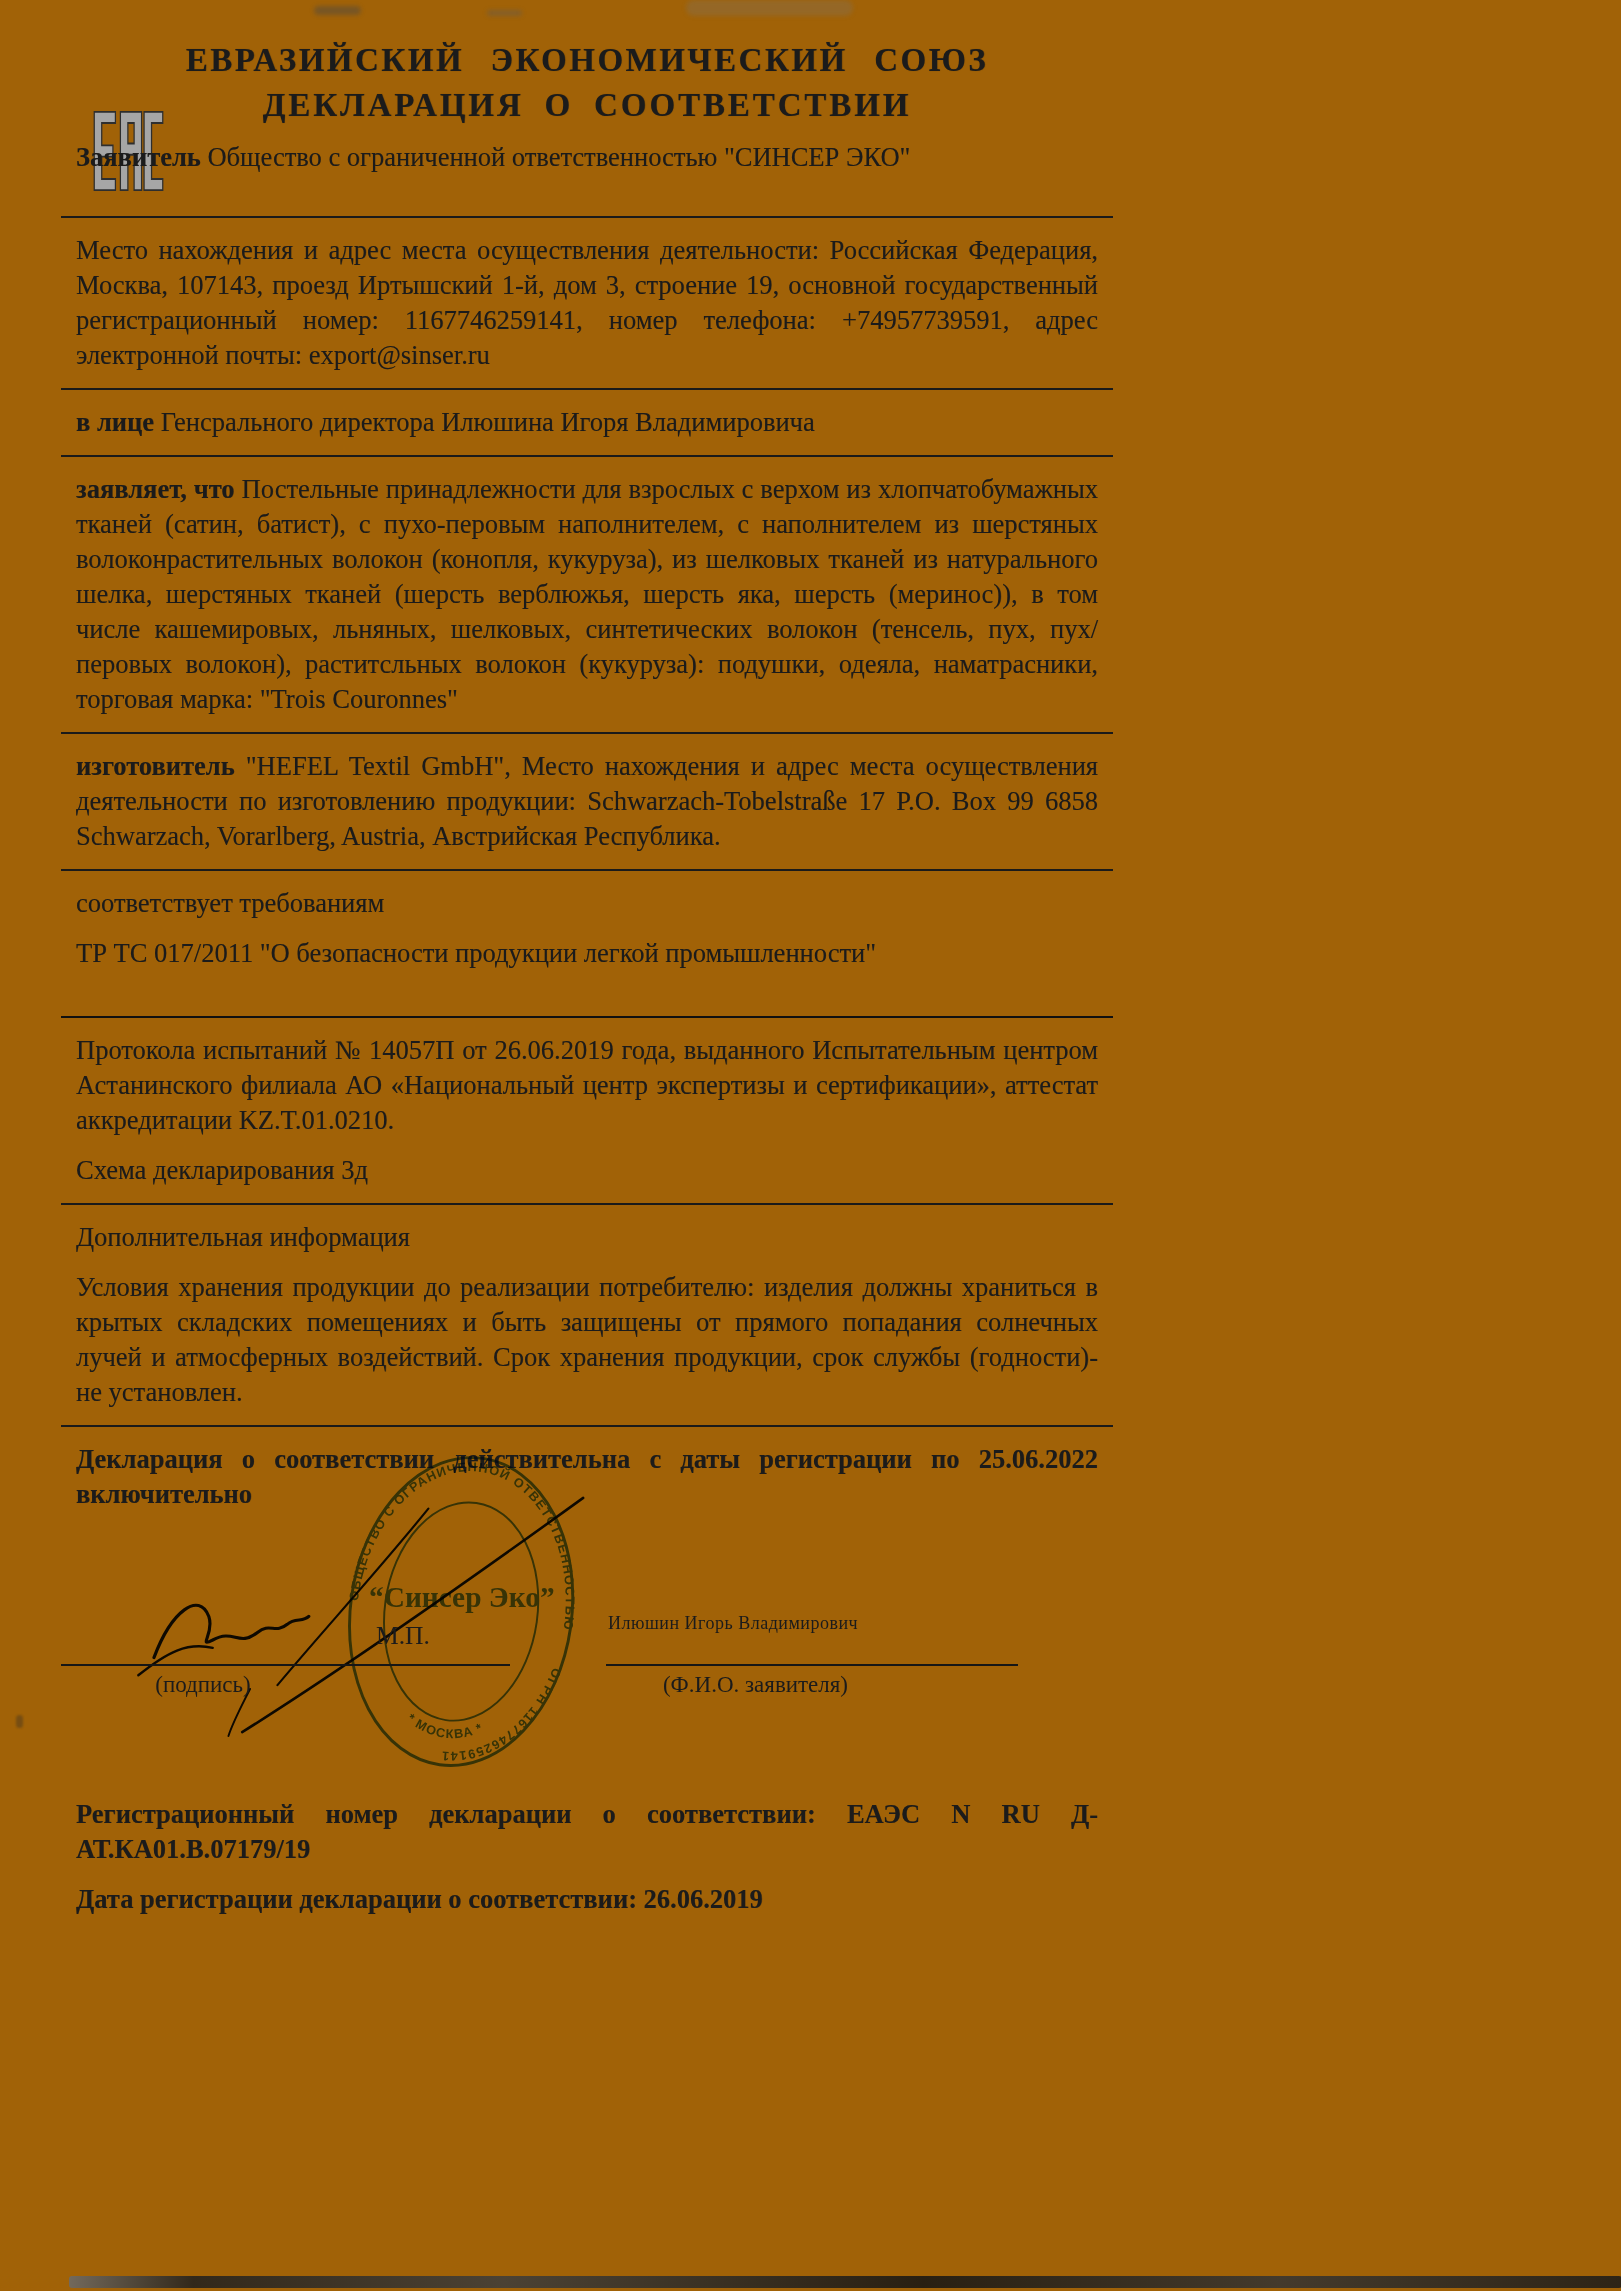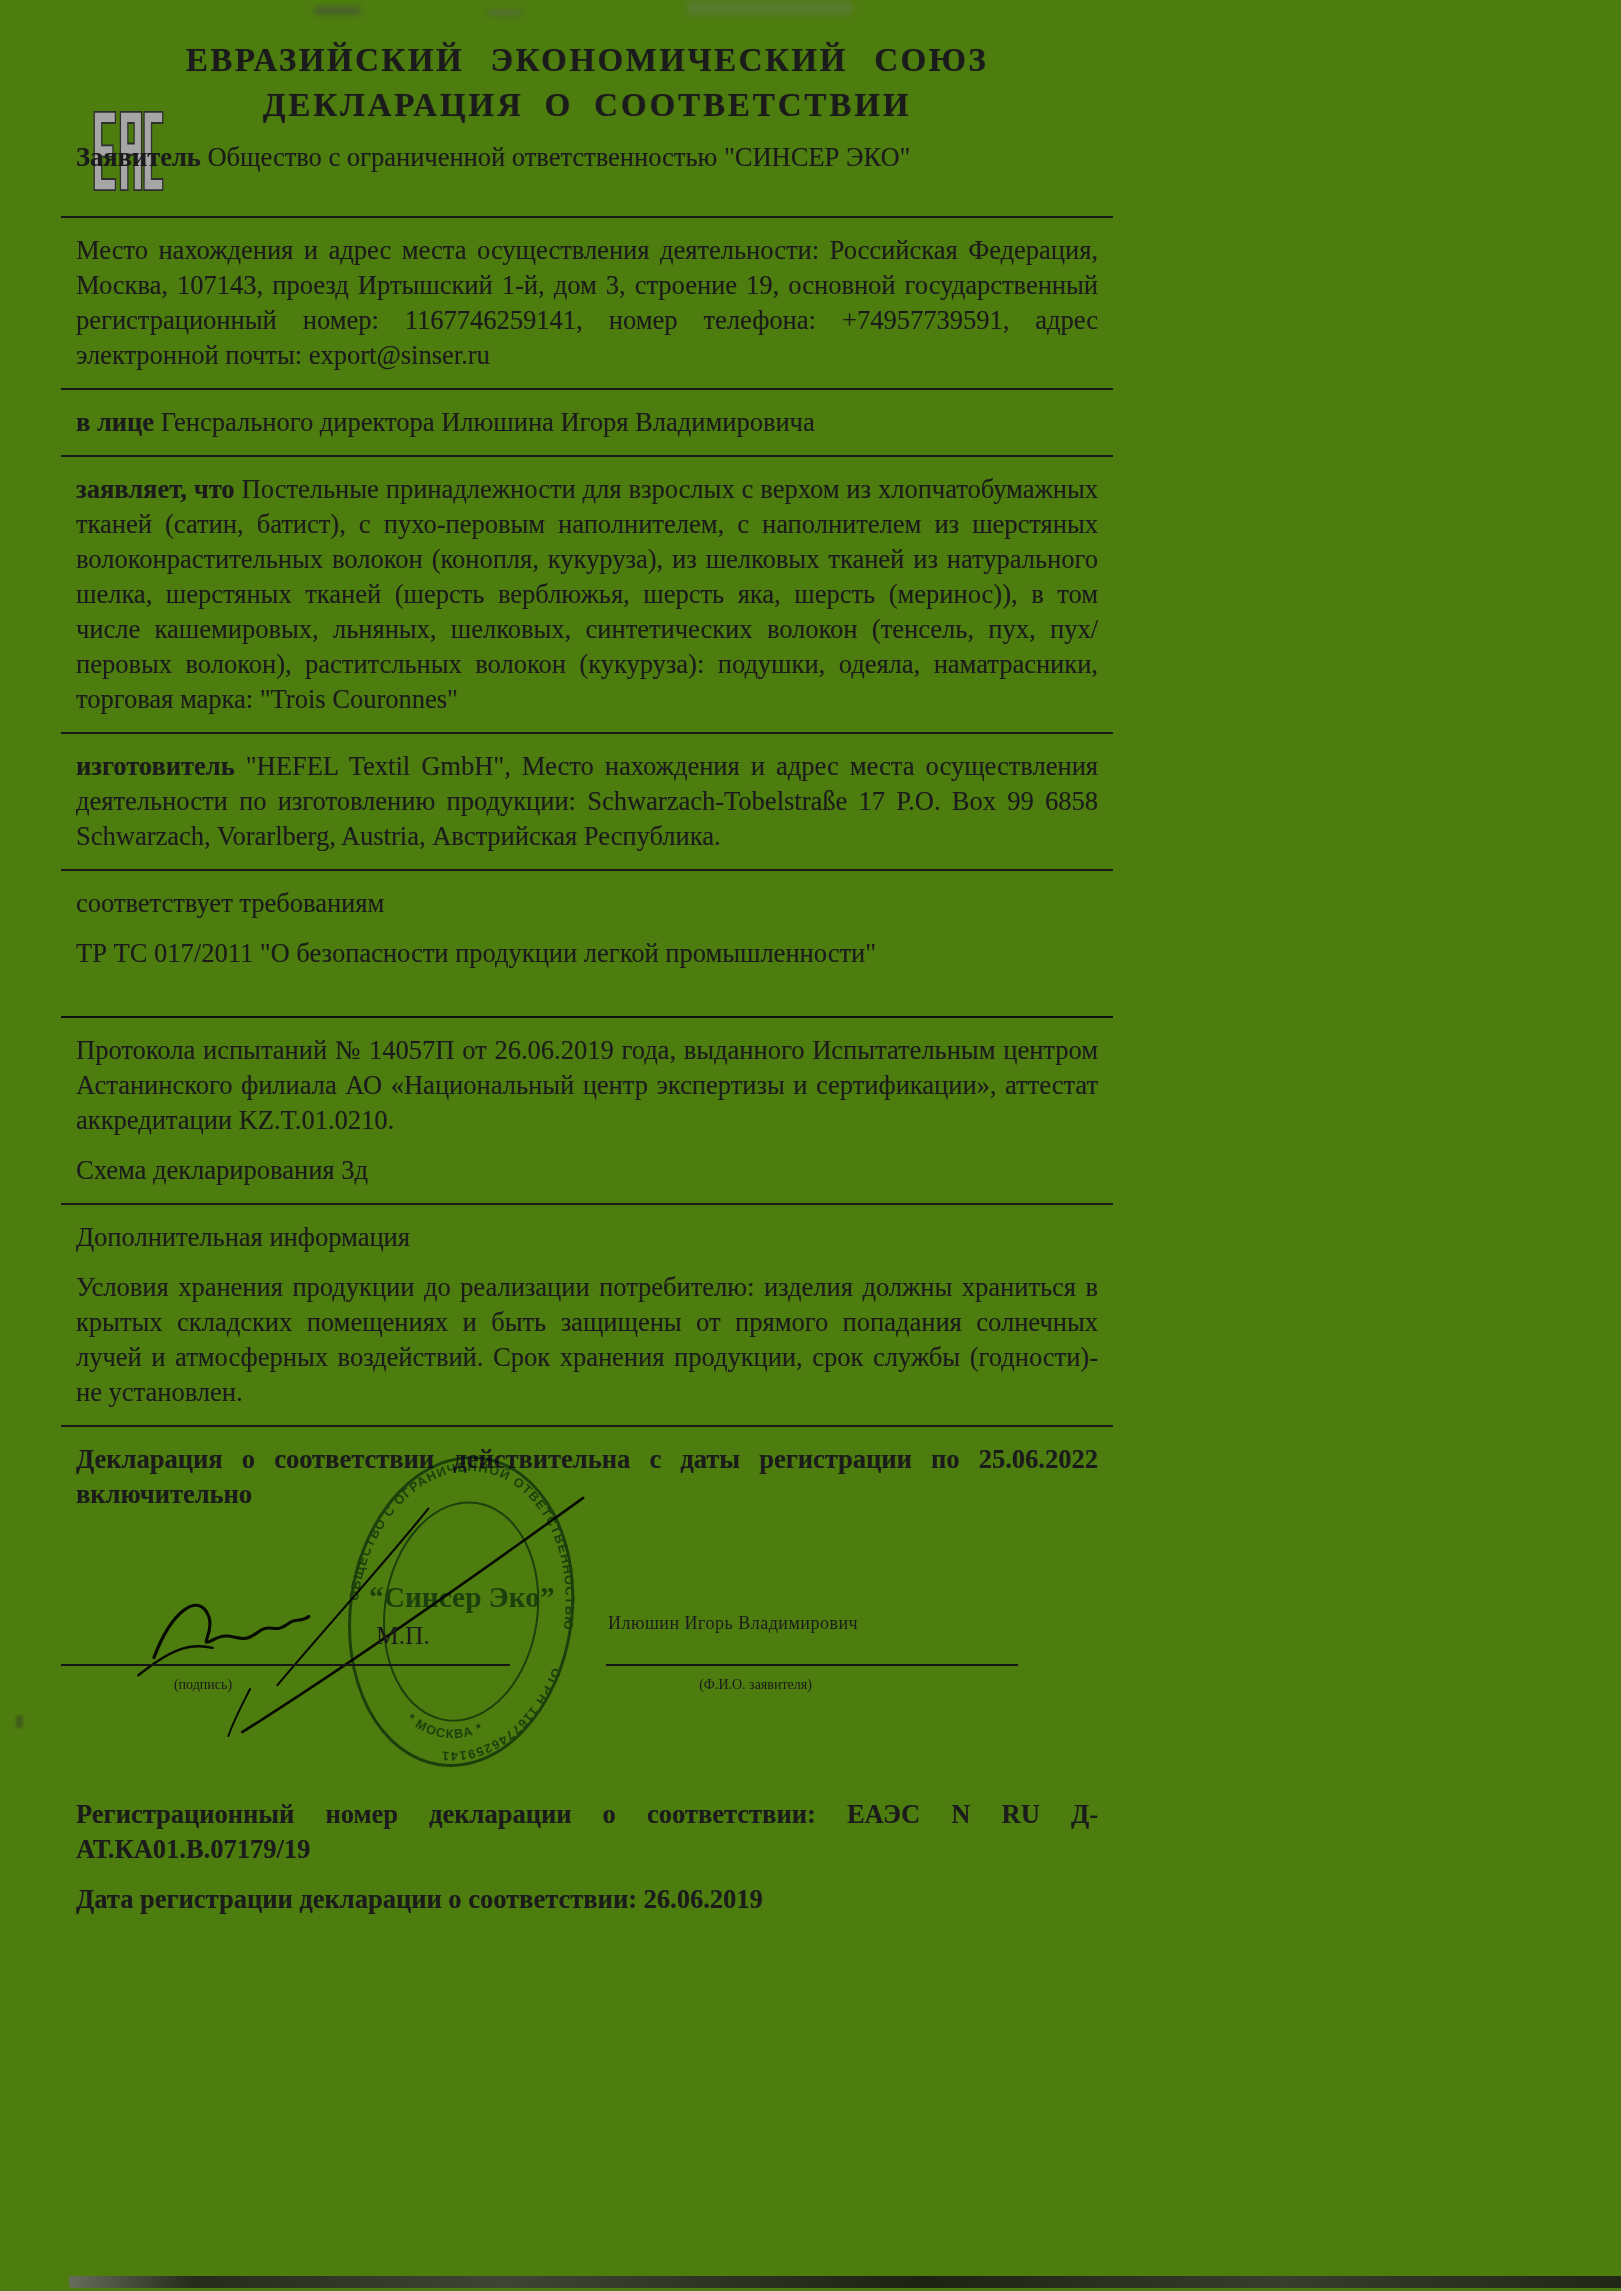--- a/index.html
+++ b/index.html
@@ -1,20 +1,20 @@
 <!DOCTYPE html>
 <html><head>
 <meta charset="utf-8">
 <title>Declaration</title>
 <style>
   html,body{margin:0;padding:0;background:#e8e8e8;}
   .page{
     position:relative;
     width:1621px;height:2292px;
-    background:#4d7c0f;
+    background:#a16207;
     font-family:"Liberation Serif","DejaVu Serif",serif;
     color:#1b1b1b;
     overflow:hidden;
   }
   .content{
     position:absolute;left:61px;top:41px;width:1052px;
     font-size:26.5px;line-height:35px;
   }
   .content p{margin:15px;text-align:justify;text-shadow:0.3px 0.3px 0.6px rgba(25,25,25,.35);}
   .t1,.t2{
@@ -53,21 +53,21 @@
   .eac-logo{position:absolute;left:93px;top:110px;}
 
   .sig-zone{position:relative;height:255px;}
   .signature-svg{position:absolute;left:42px;top:-34px;mix-blend-mode:multiply;}
   .stamp{position:absolute;left:282px;top:-77px;transform:rotate(8deg);mix-blend-mode:multiply;opacity:.88;}
   .mp-mark{position:absolute;left:315px;top:91px;font-size:25.5px;}
   .signer-name{position:absolute;left:547px;top:79px;font-size:18px;letter-spacing:0.5px;white-space:nowrap;}
   .sig-line{position:absolute;top:137px;height:0;border-top:2px solid #161616;}
   .sig-line.left{left:0;width:449px;}
   .sig-line.right{left:545px;width:412px;}
-  .caption{position:absolute;top:147px;font-size:14px;line-height:21.6px;text-align:center;}
+  .caption{position:absolute;top:147px;font-size:23px;line-height:21.6px;text-align:center;}
   .caption.left{left:44px;width:196px;}
   .caption.right{left:567px;width:255px;}
 
   .scan-band{
     position:absolute;left:69px;top:2276px;width:1553px;height:11.8px;border-radius:2.9px;
     background:linear-gradient(90deg,#6a6a6a 0%,#1e1e1e 8%,#3c3c3c 28%,#141414 55%,#333 78%,#191919 100%);
     opacity:.85;
   }
   .smudge{position:absolute;border-radius:7.8px;filter:blur(2px);}
   .sm1{left:314px;top:5.9px;width:47px;height:8.8px;background:rgba(70,70,70,.45);}

